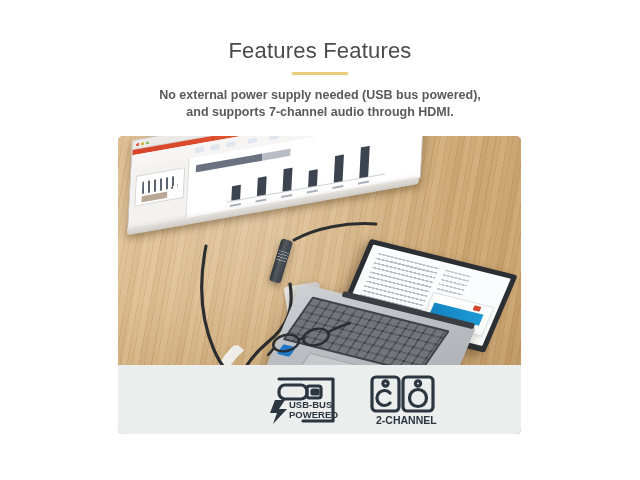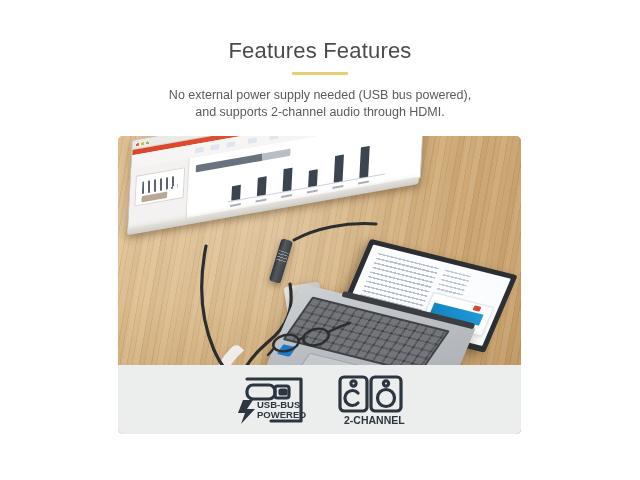--- a/index.html
+++ b/index.html
@@ -36,21 +36,21 @@
     width: 56px;
     height: 3px;
     background: #e8cd79;
     margin: 8px auto 0 auto;
     border-radius: 1px;
   }
   .subtitle {
     margin: 0;
     padding-top: 12px;
     font-size: 12.5px;
-    font-weight: 400;
+    font-weight: 700;
     color: #5a5a5a;
     line-height: 17px;
   }
 
   
   .photo-panel {
     position: absolute;
     left: 118px;
     top: 136px;
     width: 403px;
@@ -407,37 +407,38 @@
     background: #eceded;
   }
   .badges {
     position: absolute;
     left: 0; top: 0;
     width: 403px; height: 69px;
     display: flex;
     align-items: center;
     justify-content: center;
     gap: 26px;
+    padding-left: 32px;
   }
   .badge {
     position: relative;
     width: 76px;
     height: 54px;
   }
   .badge svg { display: block; }
 </style>
 </head>
 <body>
 
 <div class="header">
   <h1 class="page-title">Features Features</h1>
   <div class="title-underline"></div>
   <p class="subtitle">
     <span>No external power supply needed (USB bus powered),</span><br>
-    <span>and supports 2-channel audio through HDMI.</span>
+    <span>and supports 7-channel audio through HDMI.</span>
   </p>
 </div>
 
 <div class="photo-panel">
 
   <div class="desk"></div>
   <div class="desk-shade"></div>
 
   <div class="stand-arm"></div>
   <div class="stand-neck"></div>

